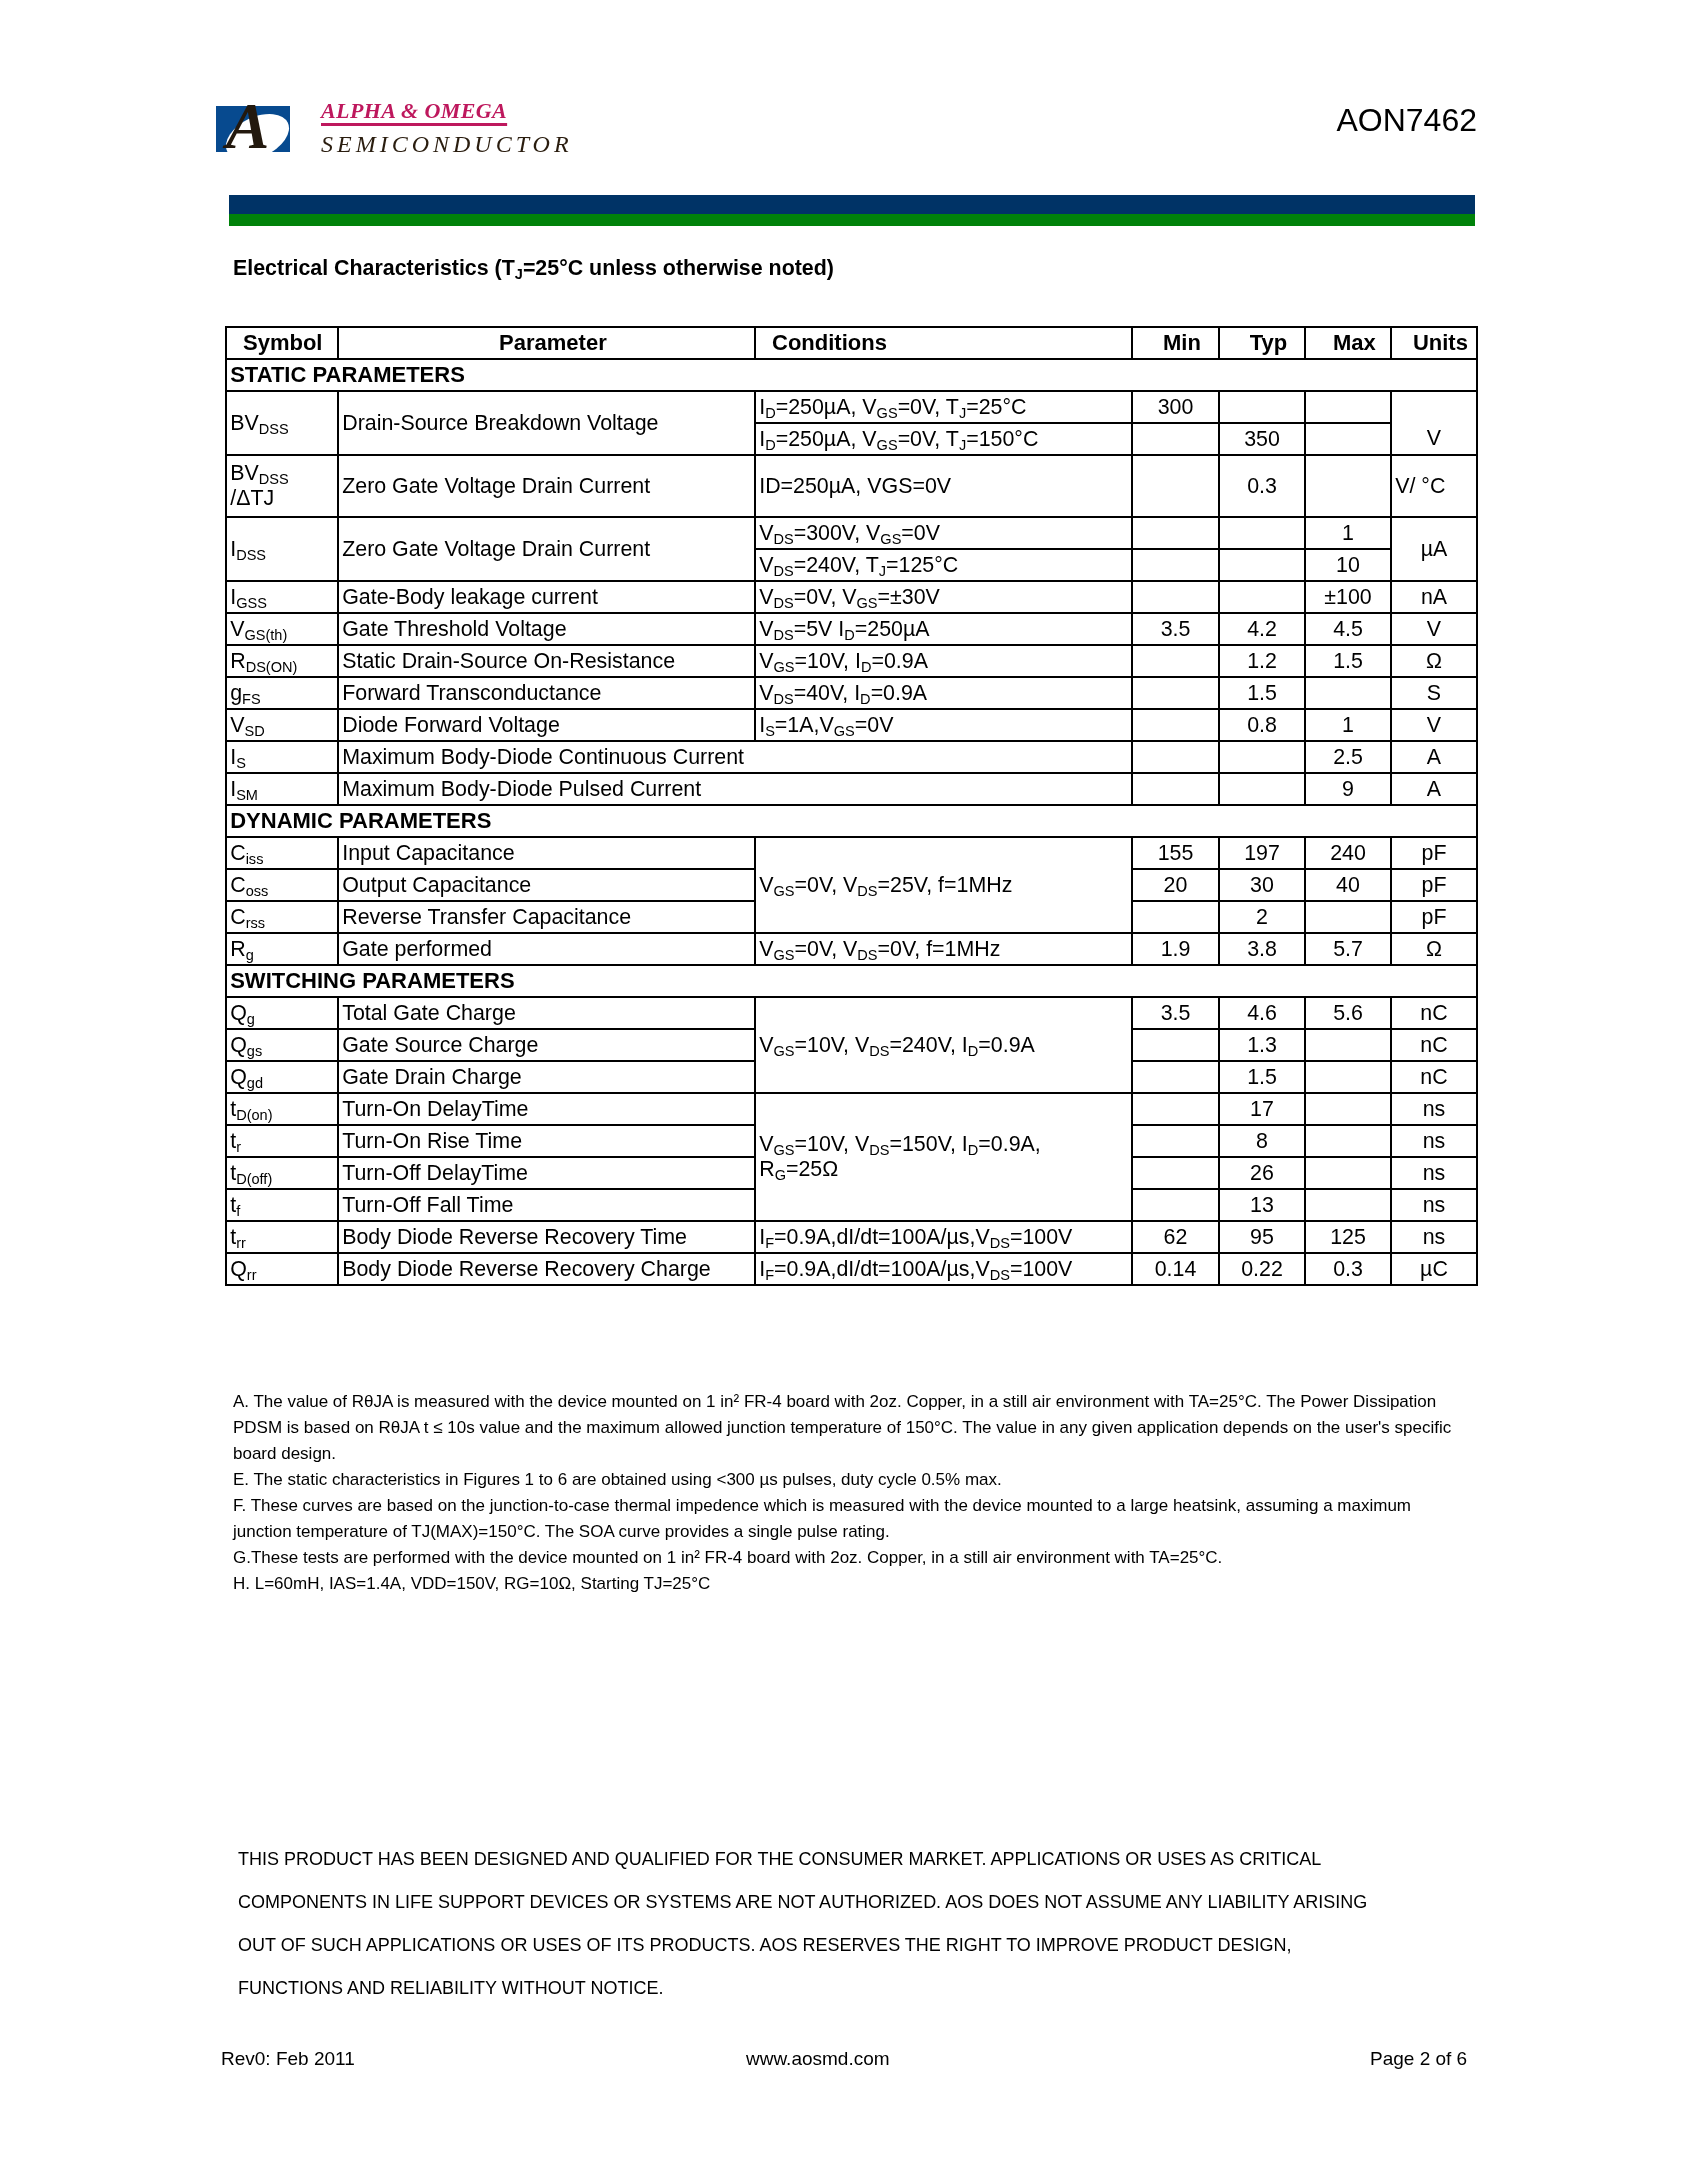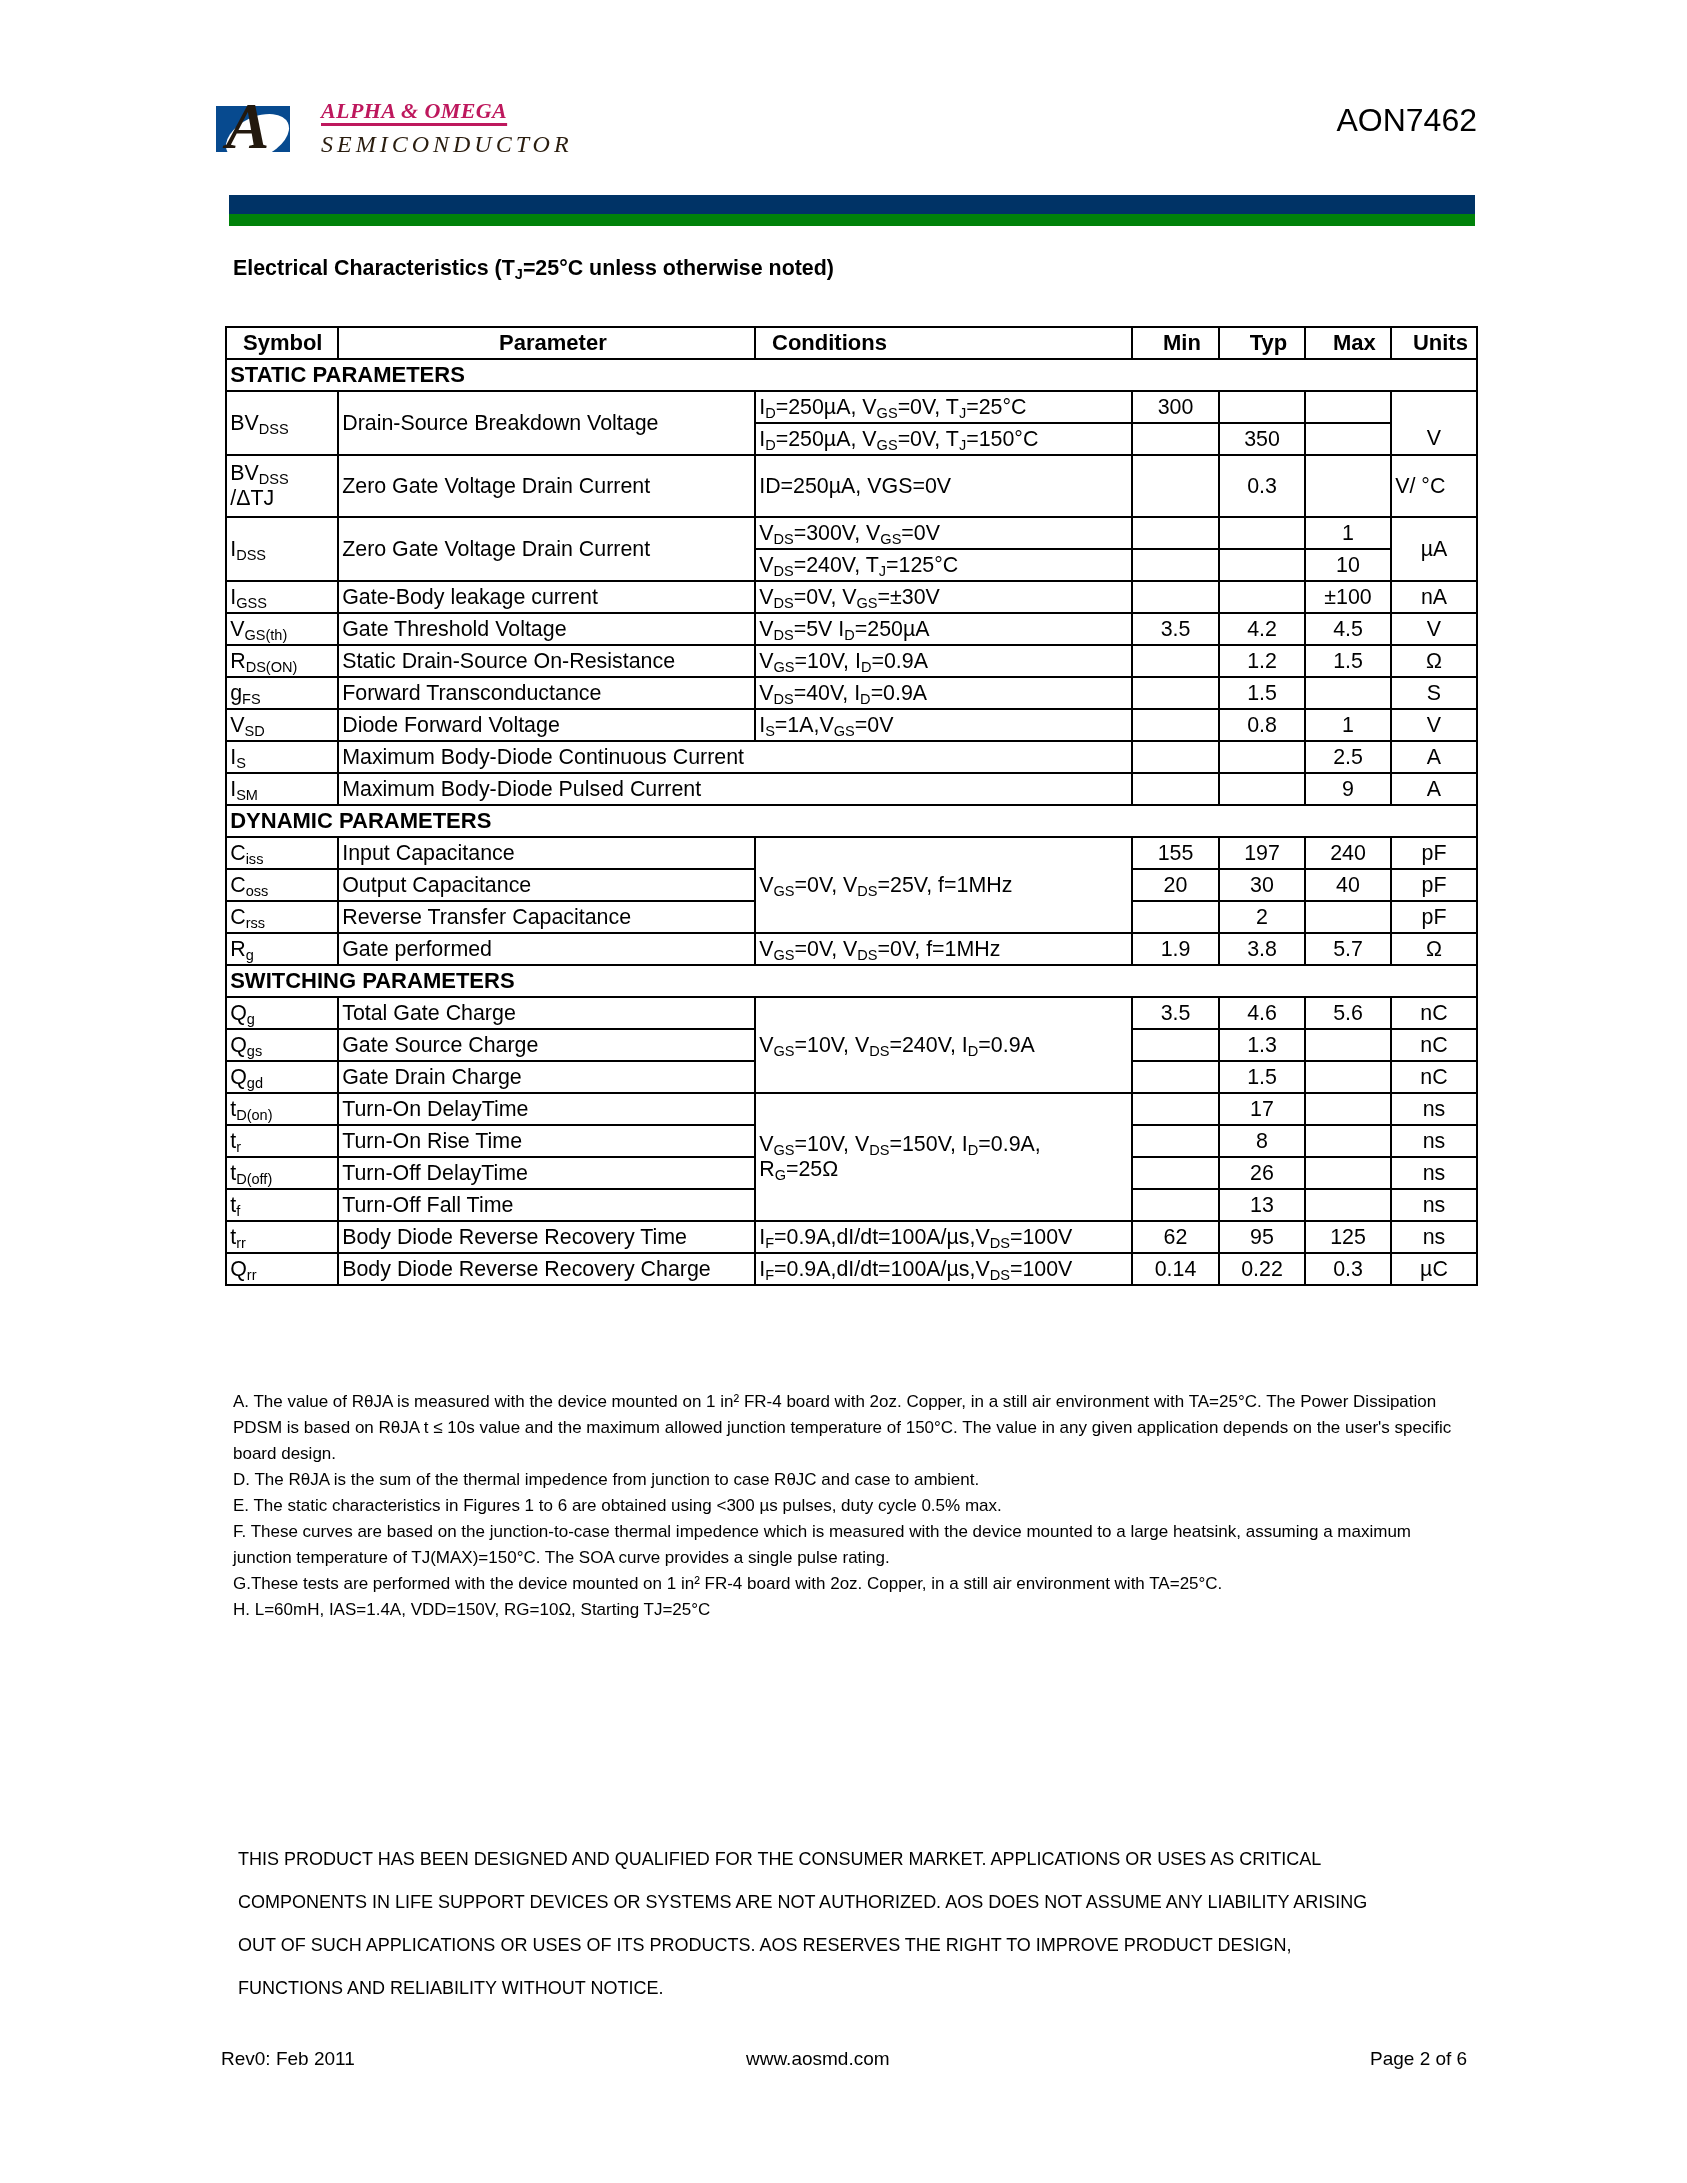--- a/index.html
+++ b/index.html
@@ -297,21 +297,20 @@
     <td class="c">0.14</td>
     <td class="c">0.22</td>
     <td class="c">0.3</td>
     <td class="c">µC</td>
   </tr>
 </tbody>
   </table>
 
 <div class="abs notes">
   <p>A. The value of RθJA is measured with the device mounted on 1 in² FR-4 board with 2oz. Copper, in a still air environment with TA=25°C. The Power Dissipation PDSM is based on RθJA t ≤ 10s value and the maximum allowed junction temperature of 150°C. The value in any given application depends on the user's specific board design.</p>
-  <p>D. The RθJA is the sum of the thermal impedence from junction to case RθJC and case to ambient.</p>
   <p>E. The static characteristics in Figures 1 to 6 are obtained using &lt;300 µs pulses, duty cycle 0.5% max.</p>
   <p>F. These curves are based on the junction-to-case thermal impedence which is measured with the device mounted to a large heatsink, assuming a maximum junction temperature of TJ(MAX)=150°C. The SOA curve provides a single pulse rating.</p>
   <p>G.These tests are performed with the device mounted on 1 in² FR-4 board with 2oz. Copper, in a still air environment with TA=25°C.</p>
   <p>H. L=60mH, IAS=1.4A, VDD=150V, RG=10Ω, Starting TJ=25°C</p>
 </div>
 
 <div class="abs disc">
   <p>THIS PRODUCT HAS BEEN DESIGNED AND QUALIFIED FOR THE CONSUMER MARKET. APPLICATIONS OR USES AS CRITICAL</p>
   <p>COMPONENTS IN LIFE SUPPORT DEVICES OR SYSTEMS ARE NOT AUTHORIZED. AOS DOES NOT ASSUME ANY LIABILITY ARISING</p>
   <p>OUT OF SUCH APPLICATIONS OR USES OF ITS PRODUCTS.  AOS RESERVES THE RIGHT TO IMPROVE PRODUCT DESIGN,</p>

